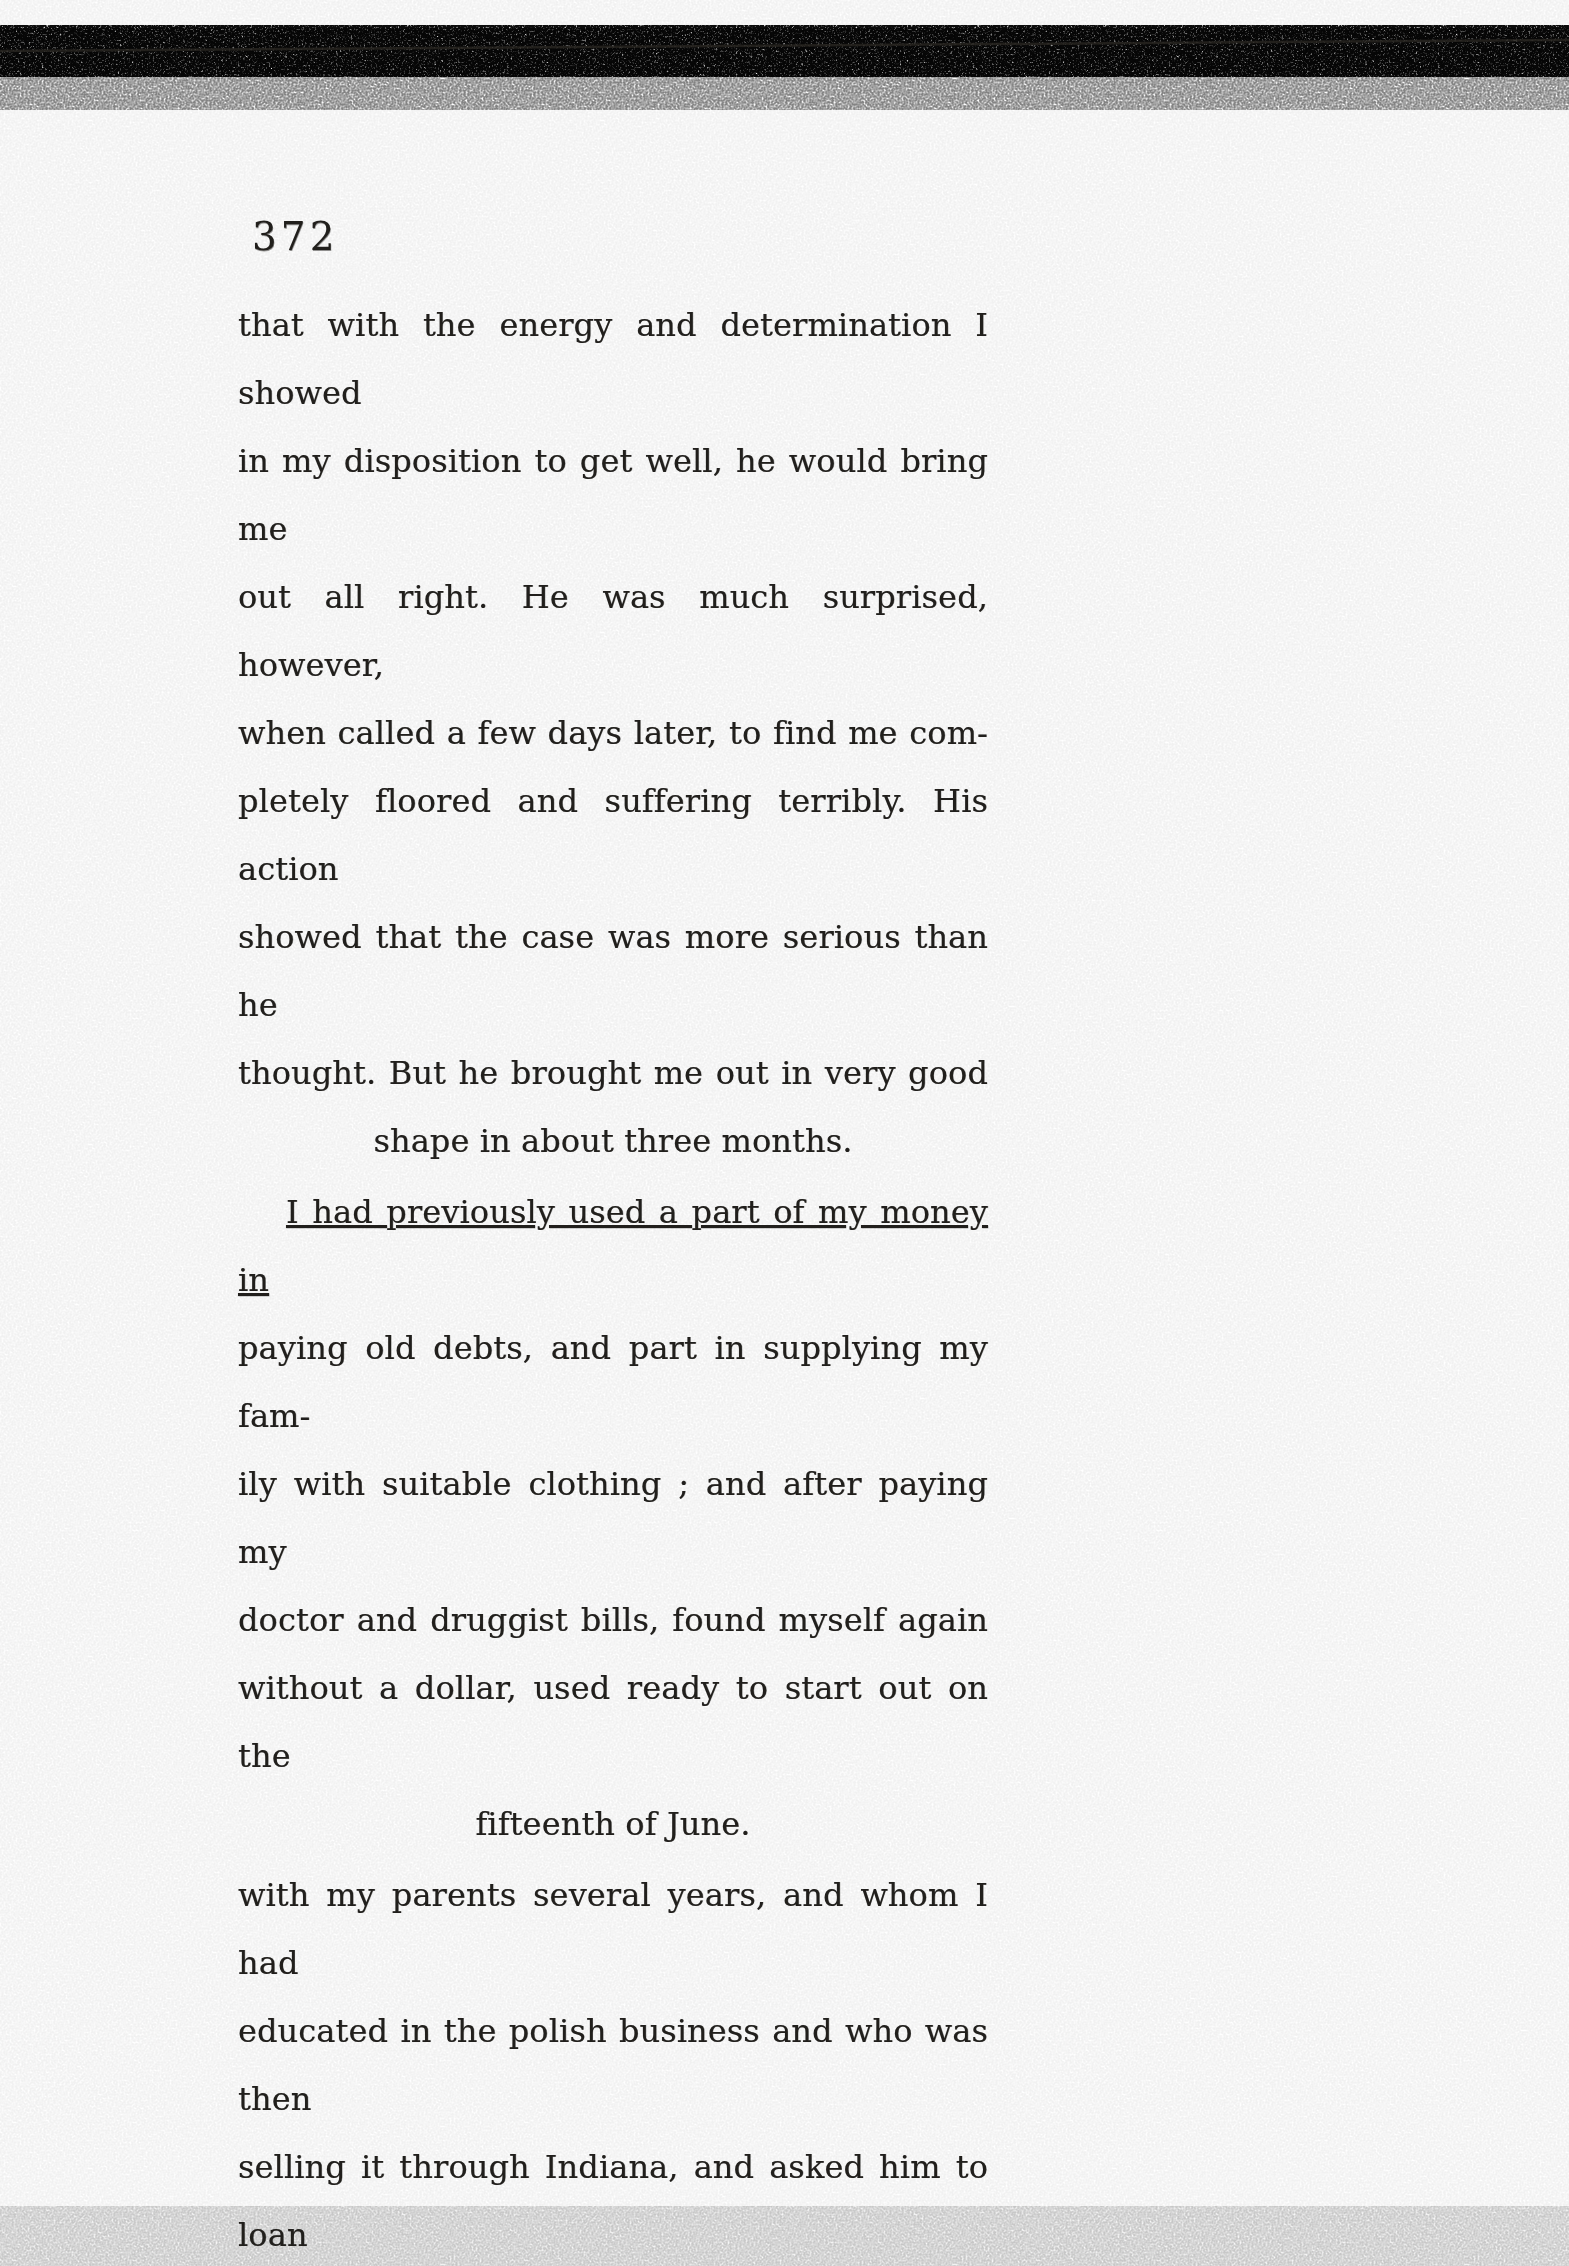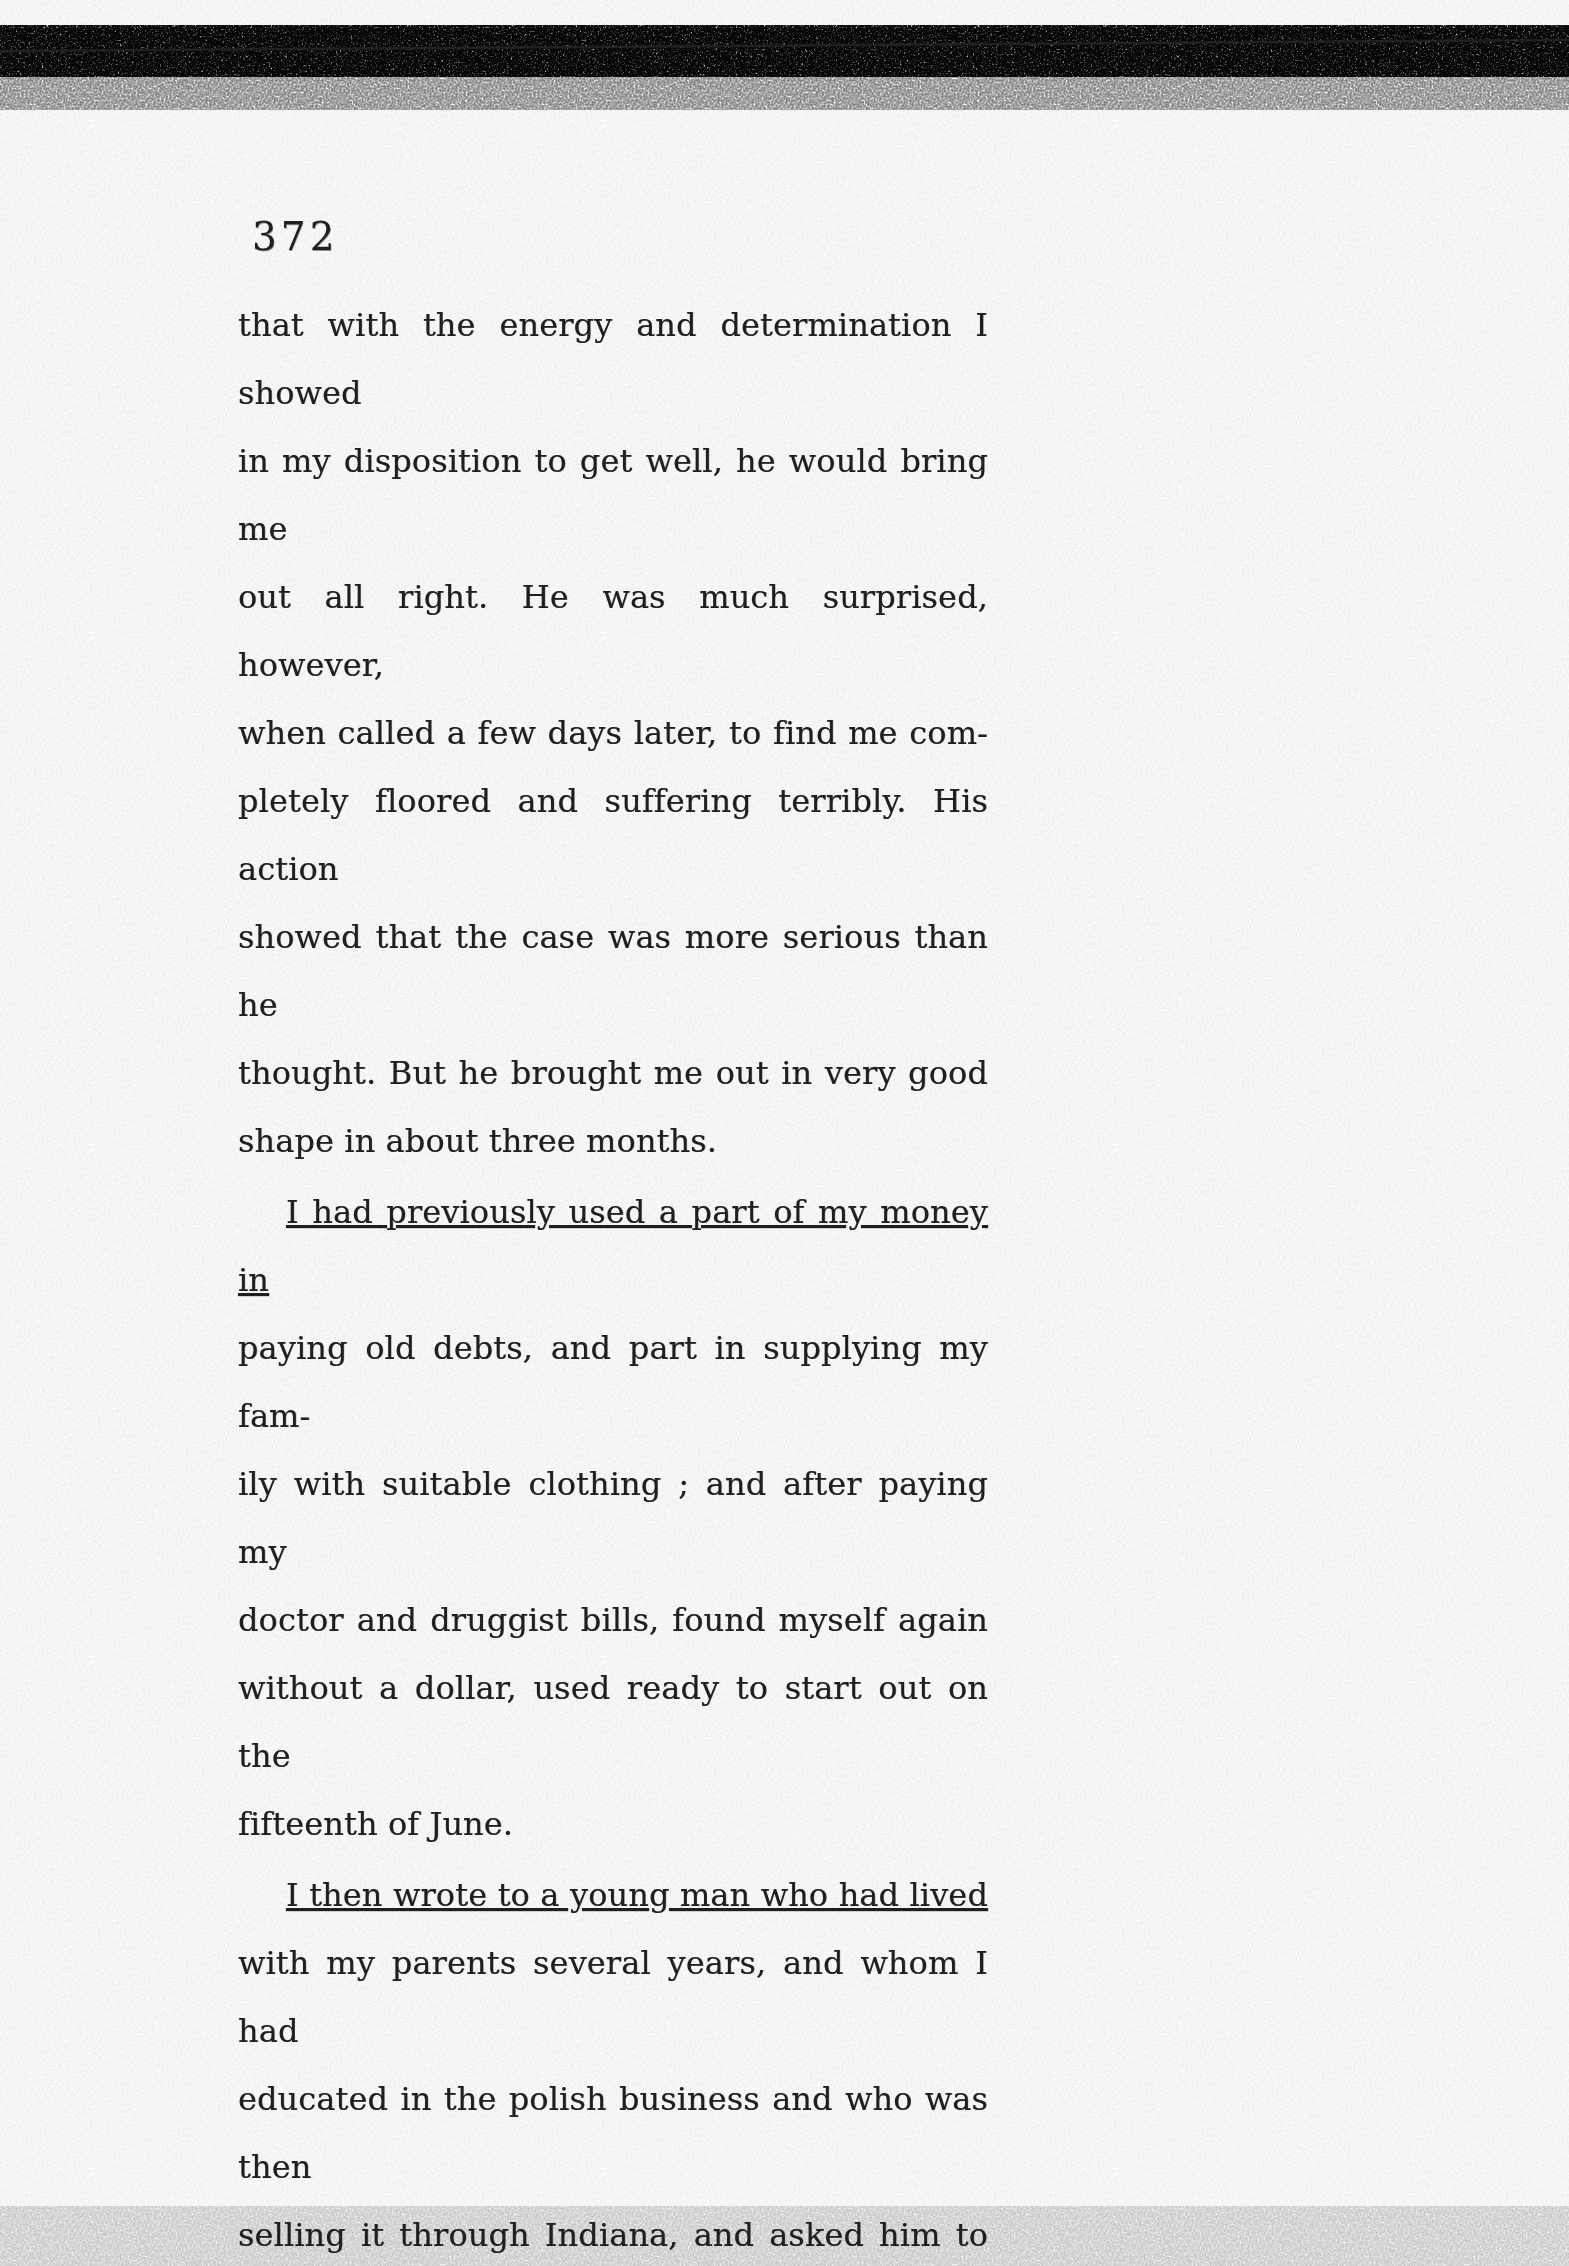--- a/index.html
+++ b/index.html
@@ -72,20 +72,21 @@
     top: 288px;
     width: 756px;
   }
   .paragraph { margin: 3px; }
   .text-line {
     font-size: 32px;
     line-height: 68px;
     white-space: normal;
     letter-spacing: 0.1px;
     text-shadow: 0.45px 0.4px 0 rgba(30,28,25,0.38), -0.25px 0.2px 0 rgba(30,28,25,0.18);
+    text-align: center;
   }
   .text-line.just {
     text-align: justify;
     text-align-last: justify;
   }
   .text-line.indent {
     text-indent: 48px;
     text-decoration: underline;
   }
 </style>
@@ -141,20 +142,19 @@
       </div>
       <div class="paragraph">
         <div class="text-line just indent">I had previously used a part of my money in</div>
         <div class="text-line just">paying old debts, and part in supplying my fam-</div>
         <div class="text-line just">ily with suitable clothing ; and after paying my</div>
         <div class="text-line just">doctor and druggist bills, found myself again</div>
         <div class="text-line just">without a dollar, used ready to start out on the</div>
         <div class="text-line">fifteenth of June.</div>
       </div>
       <div class="paragraph">
-        <div class="text-line just indent">I then wrote to a young man who had lived</div>
         <div class="text-line just">with my parents several years, and whom I had</div>
         <div class="text-line just">educated in the polish business and who was then</div>
         <div class="text-line just">selling it through Indiana, and asked him to loan</div>
       </div>
     </div>
 
 </div>
 
 </body></html>

